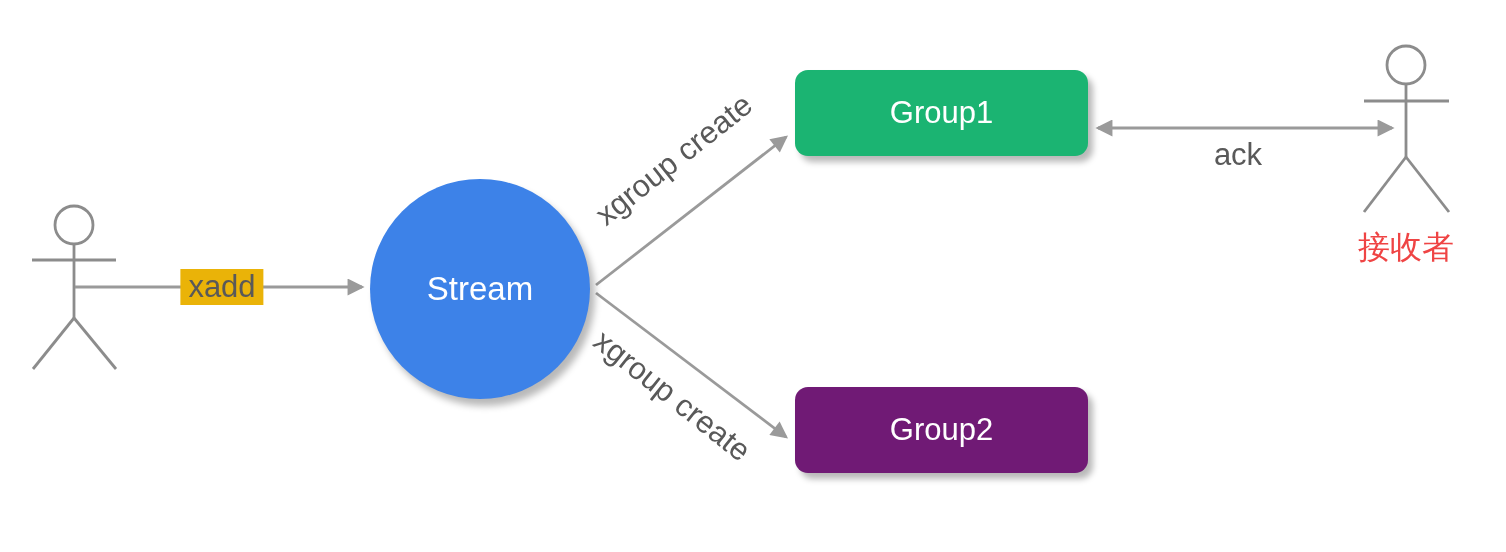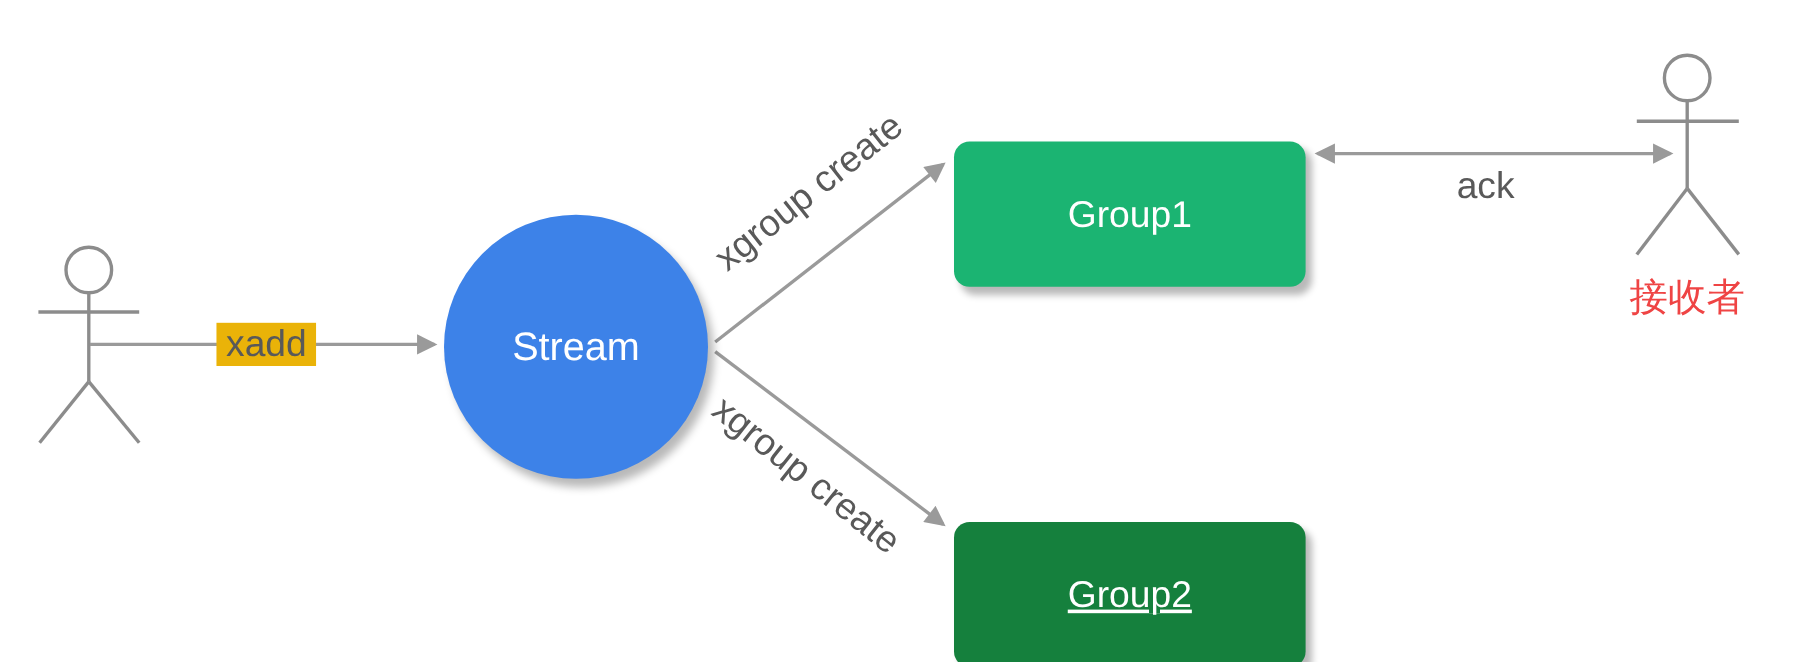--- a/index.html
+++ b/index.html
@@ -31,26 +31,25 @@
   }
   .node-circle {
     left: 370px; top: 179px;
     width: 220px; height: 220px;
     border-radius: 50%;
     background: #3D82E8;
     box-shadow: 5px 7px 7px rgba(0,0,0,0.28);
     font-size: 33px;
   }
   .node-box {
-    width: 293px; height: 121px;
+    width: 293px; height: 86px;
     border-radius: 13px;
     background: #1BB472;
     box-shadow: 5px 6px 6px rgba(0,0,0,0.28);
     font-size: 31px;
-    margin-top: 48px;
   }
   #group1-node { left: 795px; top: 70px; }
   #group2-node { left: 795px; top: 387px; }
   .edge-label {
     position: absolute;
     z-index: 3;
     color: #595959;
     font-size: 31px;
     white-space: nowrap;
     transform: translate(-50%, -50%);
@@ -110,21 +109,21 @@
   </svg>
 
   <div class="node node-circle" id="stream-node" style="background: rgb(61, 130, 232);">
     <span>Stream</span>
   </div>
 
   <div class="node node-box" id="group1-node" style="background: rgb(27, 180, 114);">
     <span>Group1</span>
   </div>
 
-  <div class="node node-box" id="group2-node" style="background: #15803d; text-decoration: underline;">
+  <div class="node node-box" id="group2-node" style="background: #701a75;">
     <span>Group2</span>
   </div>
 
   <div class="edge-label" id="xadd-label">xadd</div>
   <div class="edge-label" id="xgroup-top-label">xgroup create</div>
   <div class="edge-label" id="xgroup-bottom-label">xgroup create</div>
   <div class="edge-label" id="ack-label">ack</div>
 
   <div class="actor-label" id="receiver-label">接收者</div>
 

